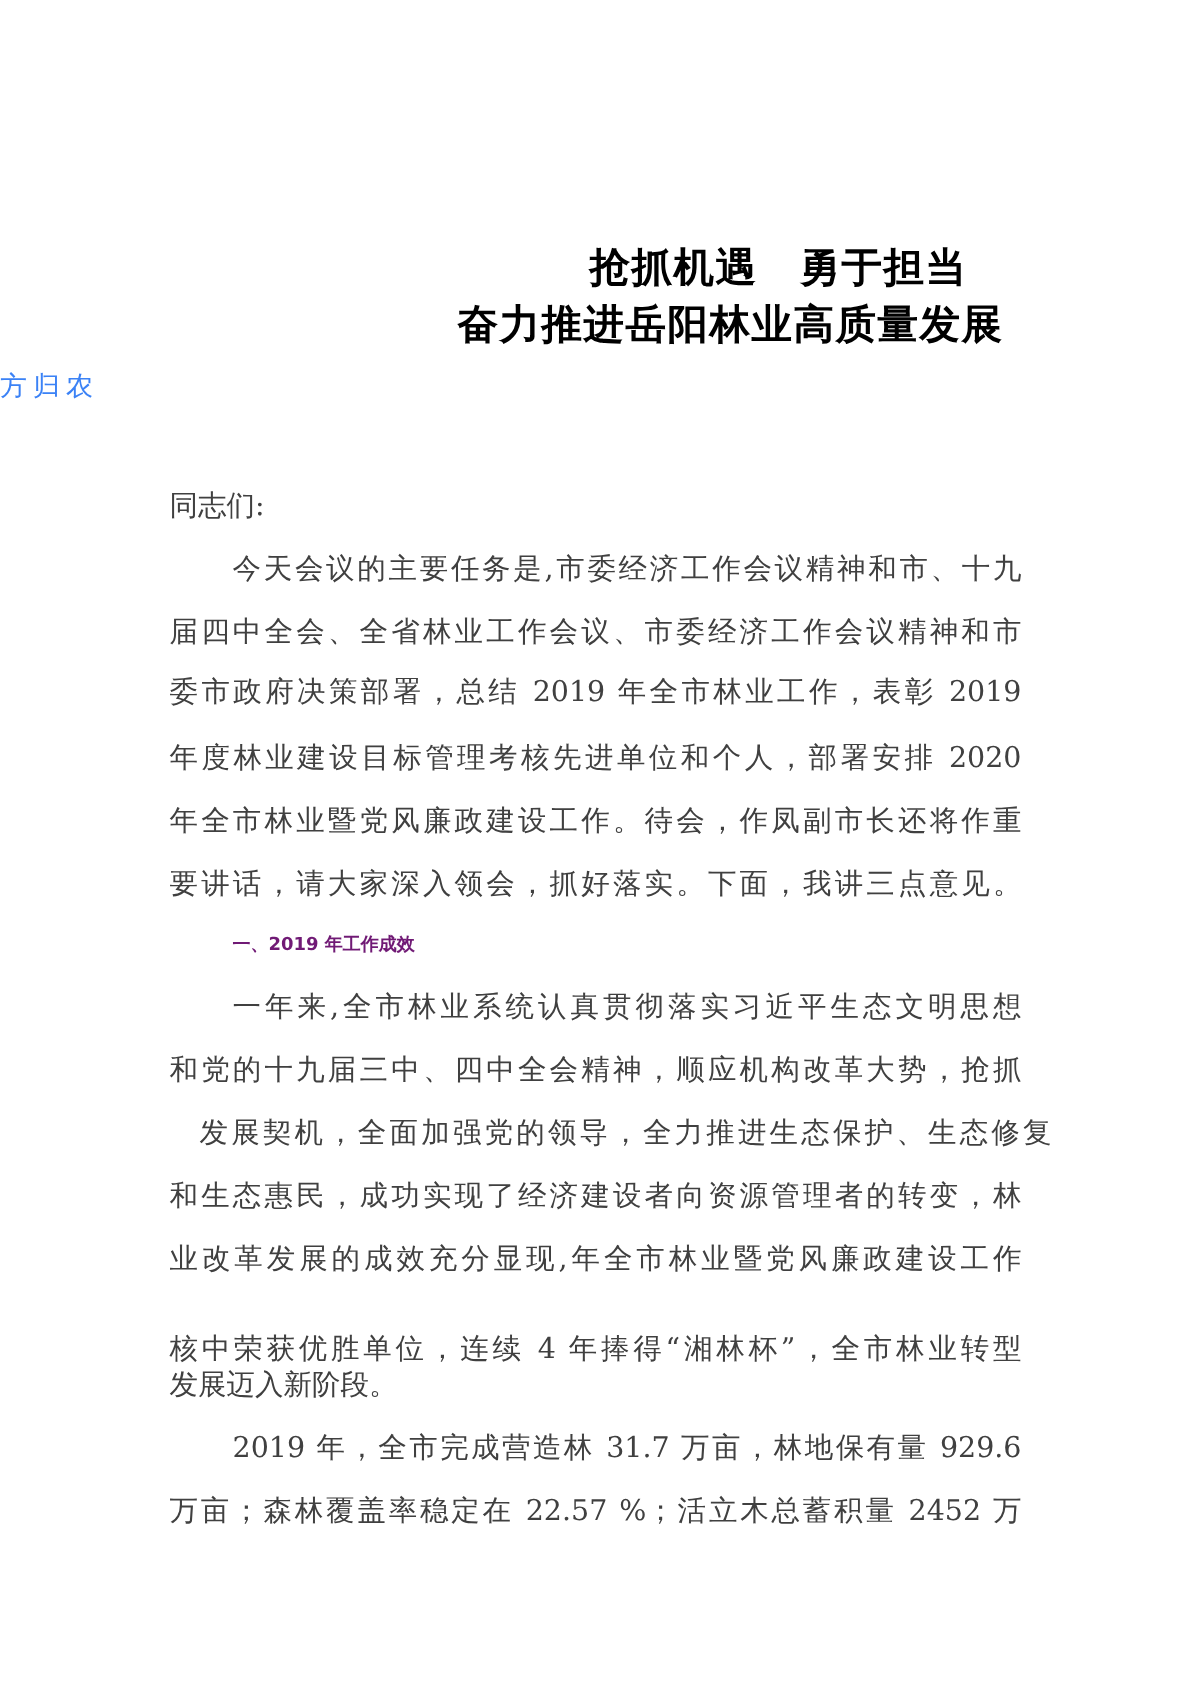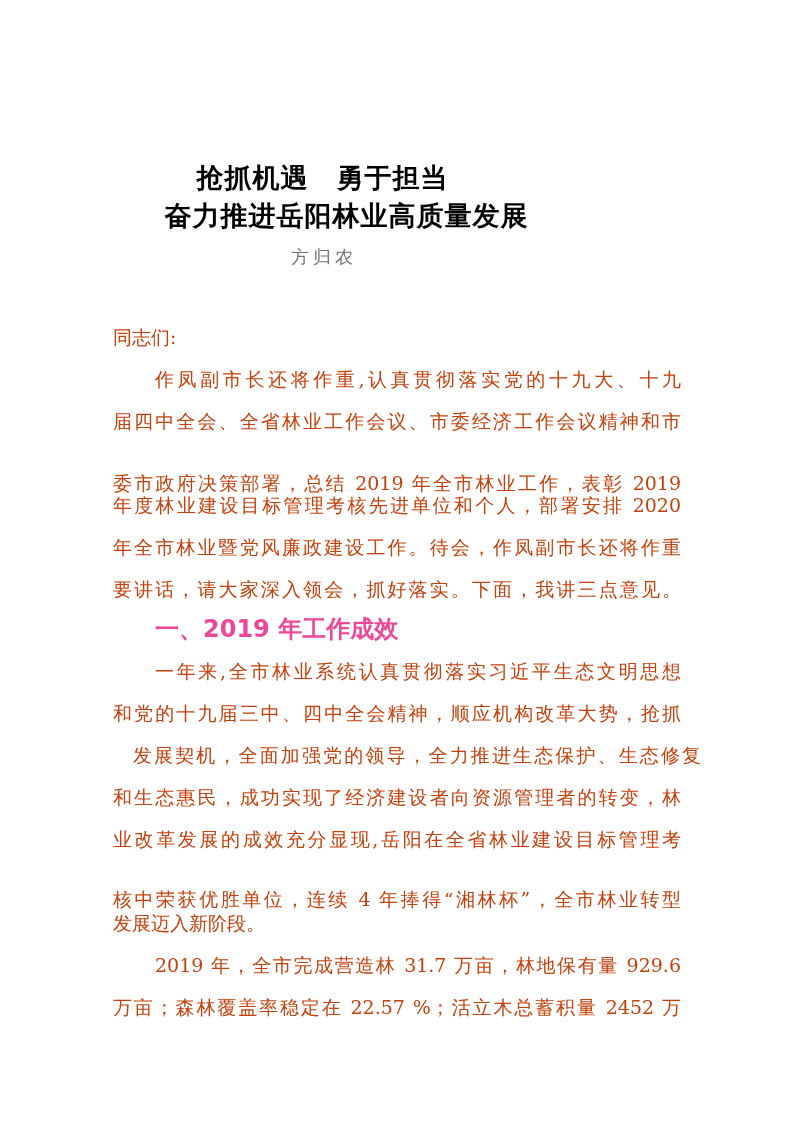--- a/index.html
+++ b/index.html
@@ -1,64 +1,64 @@
 <!DOCTYPE html>
 <html><head>
 <meta charset="utf-8">
 <style>
   html, body { margin: 0; padding: 0; background: #ffffff; }
   body { width: 793px; height: 1122px; position: relative; overflow: hidden; color: #111; }
   .page { position: absolute; left: 0; top: 0; width: 793px; height: 1122px; background: #fff; }
   .title {
-    position: absolute; left: 0; width: 645px; text-align: center;
+    position: absolute; left: 0; width: 645px; text-align: right;
     font-family: "DejaVu Sans", sans-serif; font-weight: bold; font-size: 27px;
     letter-spacing: 1px; color: #000; white-space: pre;
   }
   .author {
-    position: absolute; left: 0; width: 648px; text-align: center;
-    font-family: "DejaVu Serif", serif; font-size: 18px; letter-spacing: 4px; color: #737373;
+    position: absolute; left: 0; width: 648px; text-align: left;
+    font-family: "DejaVu Serif", serif; font-size: 18px; letter-spacing: 4px; color: #3b82f6;
   }
   .line {
     position: absolute; left: 113px; width: 568px;
     font-family: "DejaVu Serif", serif; font-size: 19px; line-height: 26px;
-    color: #c2410c; white-space: nowrap;
+    color: #404040; white-space: nowrap;
     text-align: justify; text-align-last: justify;
   }
   .line.last { text-align-last: left; }
   .line.indent { left: 155px; width: 526px; }
   .heading {
     position: absolute; left: 155px;
-    font-family: "DejaVu Sans", sans-serif; font-weight: bold; font-size: 24px; line-height: 26px;
-    color: #ec4899; white-space: nowrap;
+    font-family: "DejaVu Sans", sans-serif; font-weight: bold; font-size: 12px; line-height: 26px;
+    color: #701a75; white-space: nowrap;
   }
 </style>
 </head>
 <body>
 
 <div class="page">
 
   <div class="title" style="top:160px;">抢抓机遇　勇于担当</div>
   <div class="title" style="top:198px;padding-left:24px;">奋力推进岳阳林业高质量发展</div>
   <div class="author" style="top:245px;">方归农</div>
 
   <div class="line last" style="top:324px;">同志们:</div>
 
-  <div class="line indent" style="top:366px;">作凤副市长还将作重,认真贯彻落实党的十九大、十九</div>
+  <div class="line indent" style="top:366px;">今天会议的主要任务是,市委经济工作会议精神和市、十九</div>
   <div class="line" style="top:408px;">届四中全会、全省林业工作会议、市委经济工作会议精神和市</div>
-  <div class="line" style="top:470px;">委市政府决策部署，总结 2019 年全市林业工作，表彰 2019</div>
+  <div class="line" style="top:448px;">委市政府决策部署，总结 2019 年全市林业工作，表彰 2019</div>
   <div class="line" style="top:492px;">年度林业建设目标管理考核先进单位和个人，部署安排 2020</div>
   <div class="line" style="top:534px;">年全市林业暨党风廉政建设工作。待会，作凤副市长还将作重</div>
   <div class="line" style="top:576px;">要讲话，请大家深入领会，抓好落实。下面，我讲三点意见。</div>
 
   <div class="heading" style="top:616px;">一、2019 年工作成效</div>
 
   <div class="line indent" style="top:658px;">一年来,全市林业系统认真贯彻落实习近平生态文明思想</div>
   <div class="line" style="top:700px;">和党的十九届三中、四中全会精神，顺应机构改革大势，抢抓</div>
   <div class="line" style="top:742px;margin-left:20px;">发展契机，全面加强党的领导，全力推进生态保护、生态修复</div>
   <div class="line" style="top:784px;">和生态惠民，成功实现了经济建设者向资源管理者的转变，林</div>
-  <div class="line" style="top:826px;">业改革发展的成效充分显现,岳阳在全省林业建设目标管理考</div>
+  <div class="line" style="top:826px;">业改革发展的成效充分显现,年全市林业暨党风廉政建设工作</div>
   <div class="line" style="top:886px;">核中荣获优胜单位，连续 4 年捧得“湘林杯”，全市林业转型</div>
   <div class="line last" style="top:910px;">发展迈入新阶段。</div>
 
   <div class="line indent" style="top:952px;">2019 年，全市完成营造林 31.7 万亩，林地保有量 929.6</div>
   <div class="line" style="top:994px;">万亩；森林覆盖率稳定在 22.57 %；活立木总蓄积量 2452 万</div>
 
 </div>
 
 </body></html>

